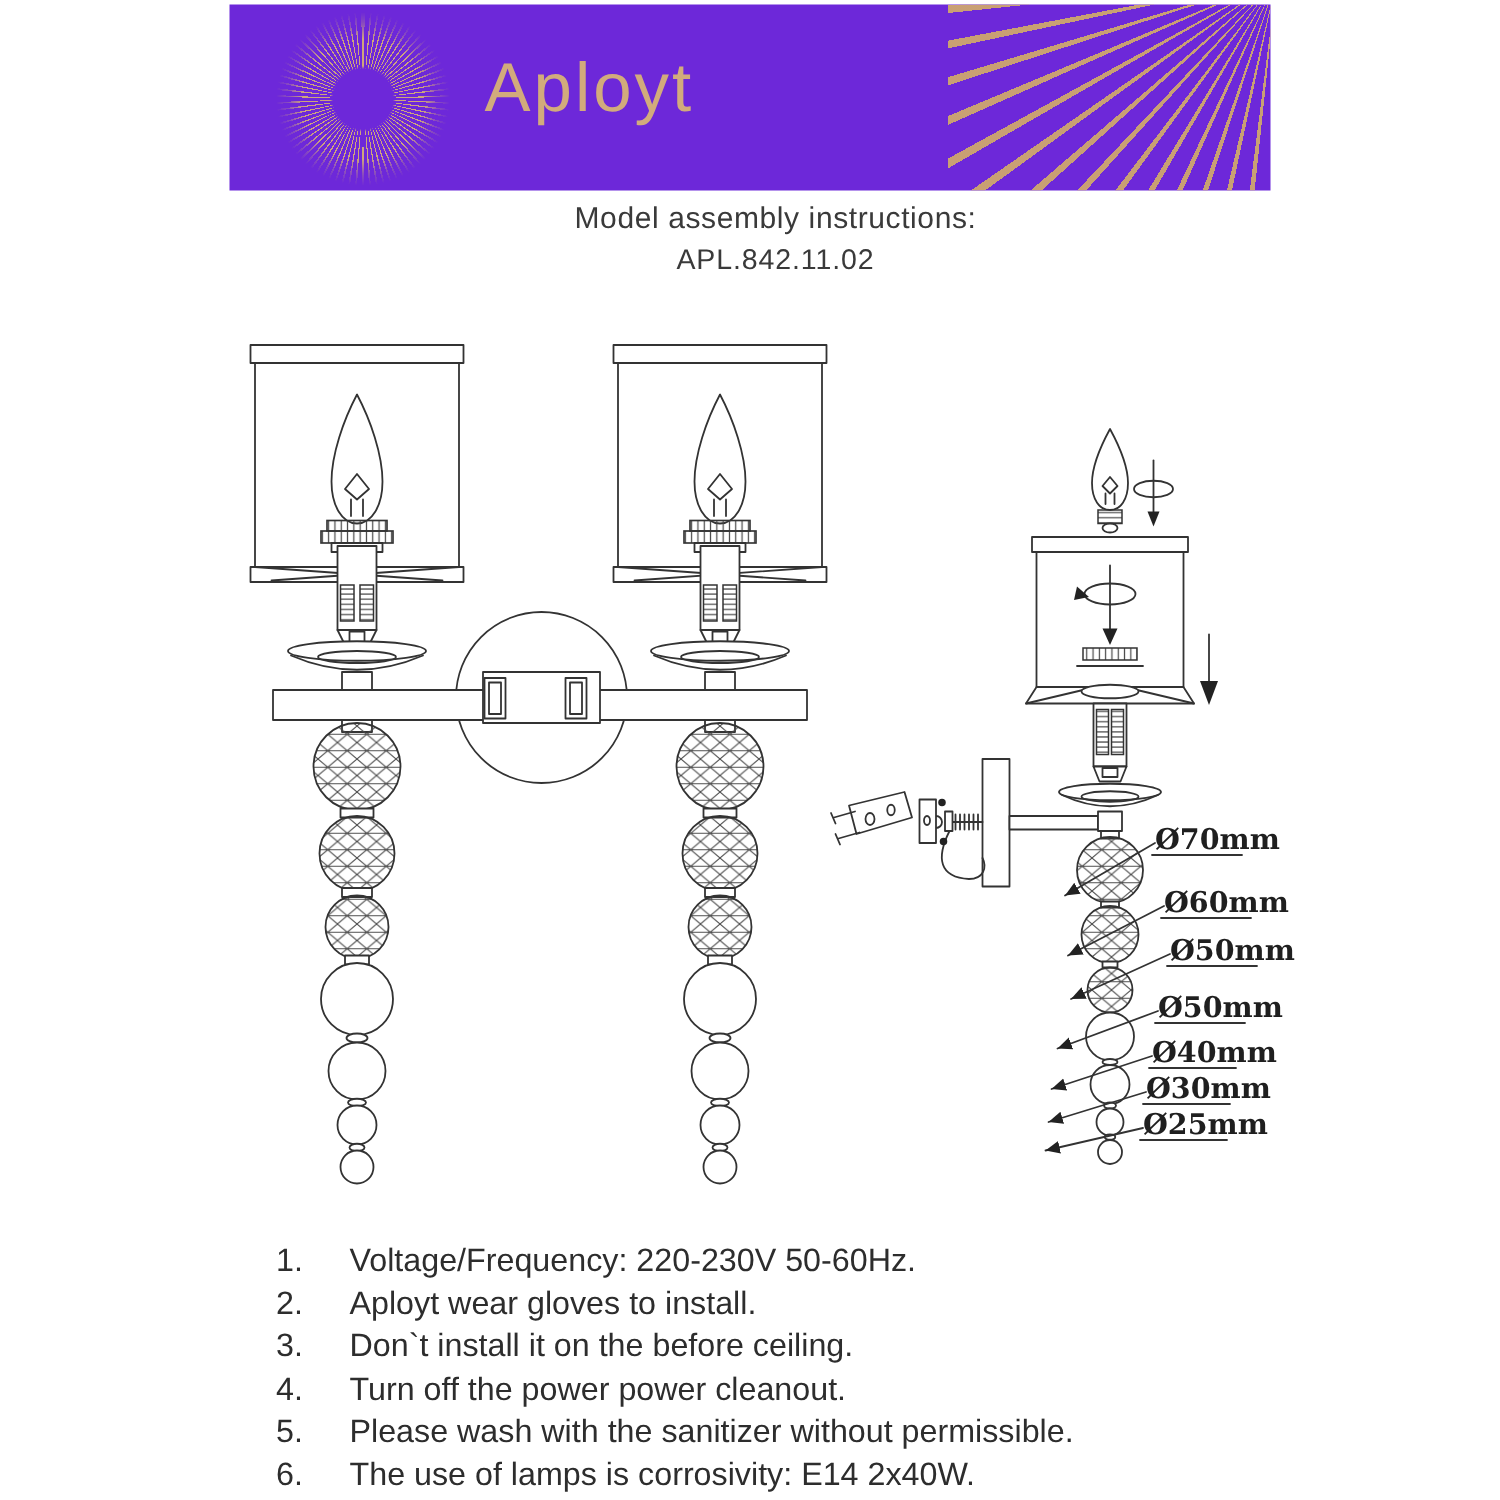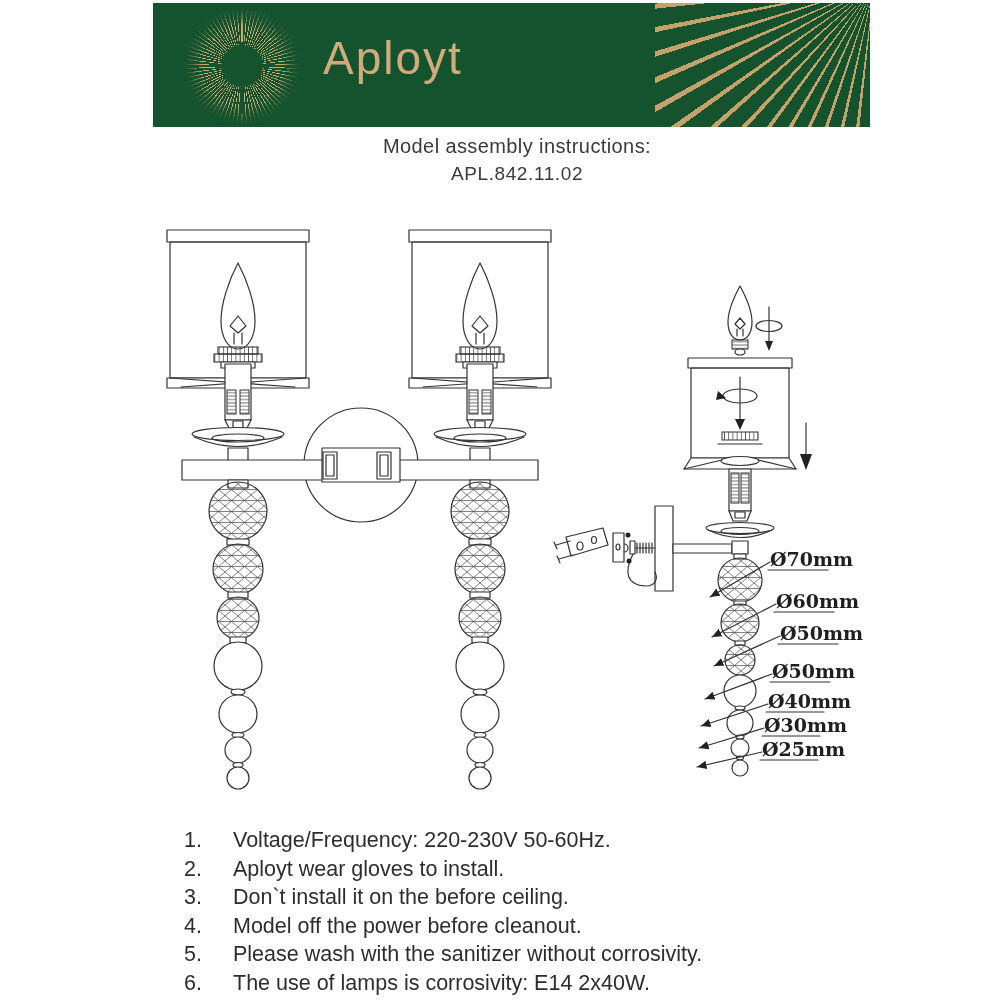--- a/index.html
+++ b/index.html
@@ -5,21 +5,21 @@
   html,body { margin:0; padding:0; }
   body {
     width:1000px; height:1000px; background:#ffffff; position:relative;
     font-family:"Liberation Sans", sans-serif; overflow:hidden;
   }
   .page { position:absolute; inset:0; background:#fff; }
 
   
   .header {
     position:absolute; left:153px; top:3px; width:694px; height:124px;
-    background:#14532d; overflow:hidden;padding-left:23px;
+    background:#6d28d9; overflow:hidden;
   }
   .sunburst {
     position:absolute; left:30px; top:4px; width:118px; height:118px;
     background:repeating-conic-gradient(rgba(213,173,118,.95) 0deg 1.2deg, transparent 1.2deg 4.6deg);
     -webkit-mask:radial-gradient(circle at 50% 50%, transparent 0 20px, #000 22px, #000 40px, rgba(0,0,0,.3) 50px, transparent 58px);
             mask:radial-gradient(circle at 50% 50%, transparent 0 20px, #000 22px, #000 40px, rgba(0,0,0,.3) 50px, transparent 58px);
   }
   .brand {
     position:absolute; left:170px; top:32px; color:#d2ab7c;
     font-size:46px; font-weight:300; letter-spacing:2px; line-height:1;
@@ -262,25 +262,25 @@
     <div class="row">
       <span class="num">2.</span>
       <span class="txt">Aployt wear gloves to install.</span>
     </div>
     <div class="row">
       <span class="num">3.</span>
       <span class="txt">Don`t install it on the before ceiling.</span>
     </div>
     <div class="row">
       <span class="num">4.</span>
-      <span class="txt">Model off the power before cleanout.</span>
+      <span class="txt">Turn off the power power cleanout.</span>
     </div>
     <div class="row">
       <span class="num">5.</span>
-      <span class="txt">Please wash with the sanitizer without corrosivity.</span>
+      <span class="txt">Please wash with the sanitizer without permissible.</span>
     </div>
     <div class="row">
       <span class="num">6.</span>
       <span class="txt">The use of lamps is corrosivity: E14 2x40W.</span>
     </div>
   </div>
 
 </div>
 
 </body></html>

